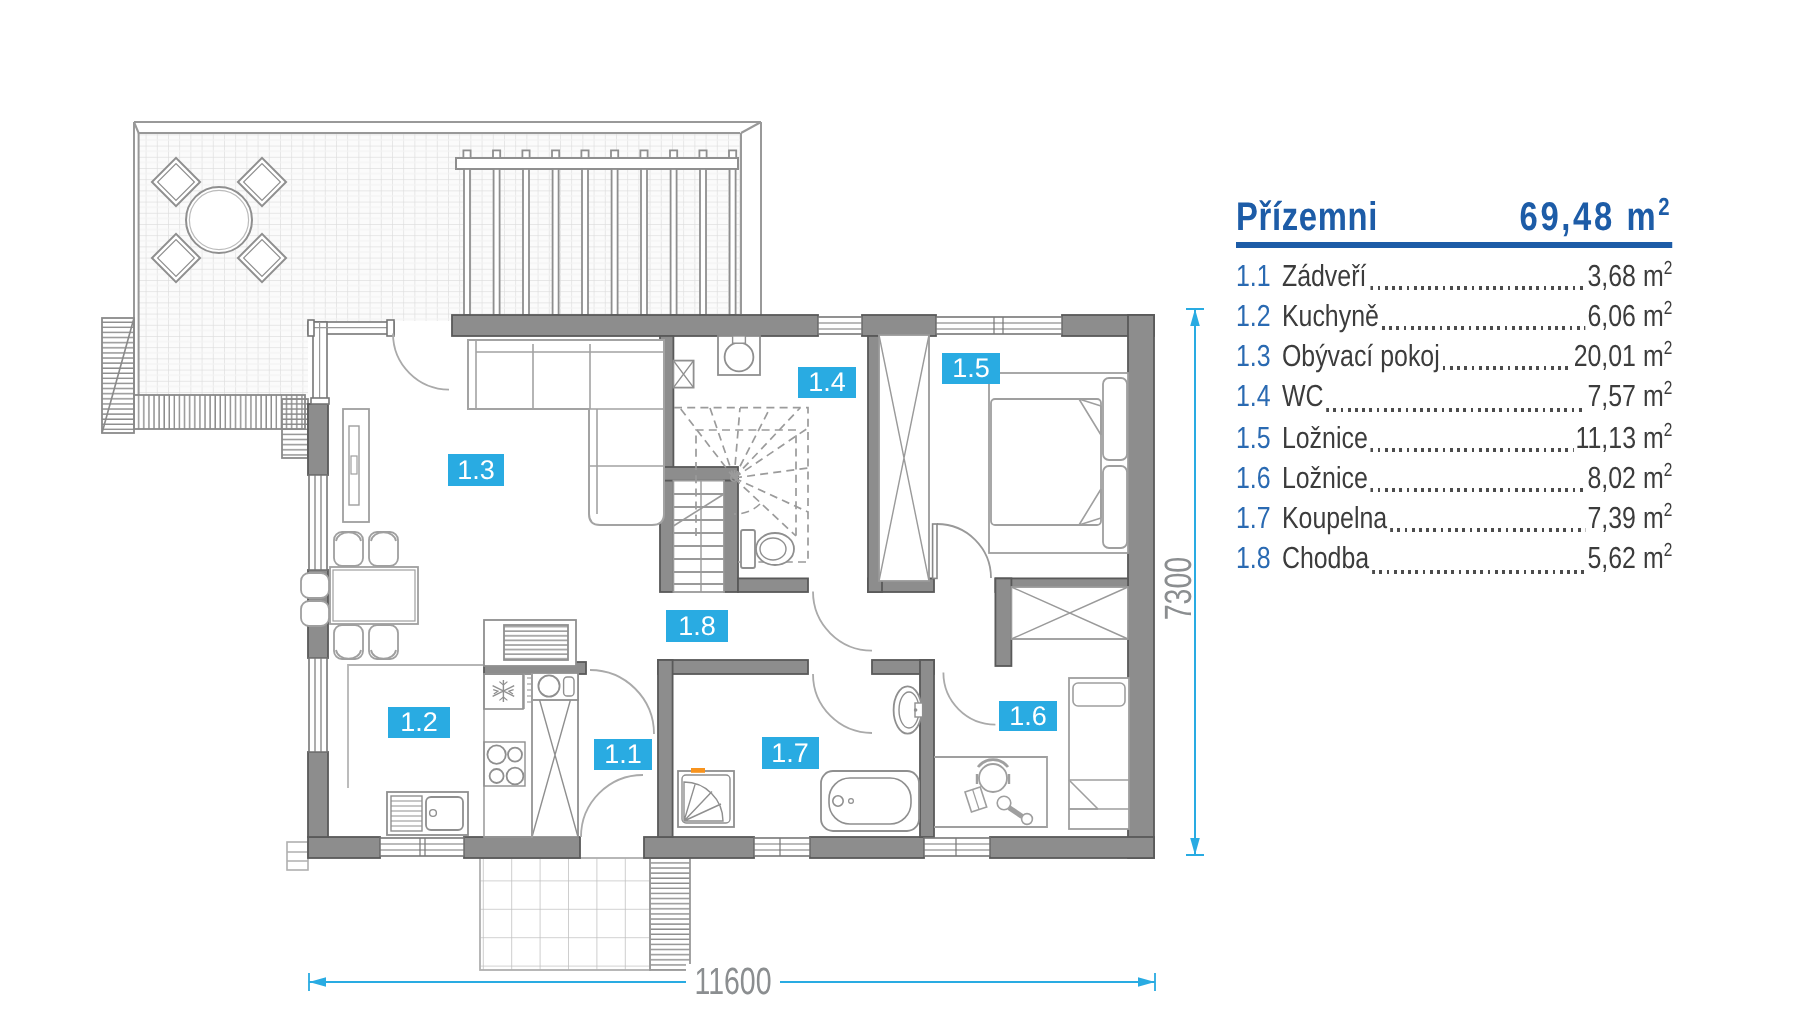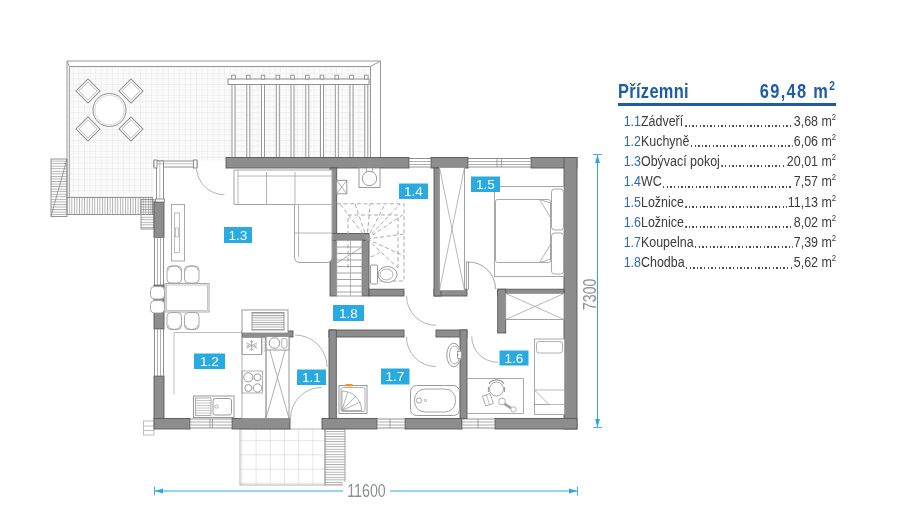--- a/index.html
+++ b/index.html
@@ -1,19 +1,19 @@
 <!DOCTYPE html>
 <html><head>
 <meta charset="utf-8">
 <style>
   html,body{margin:0;padding:0;background:#fff;}
   #page{position:relative;width:900px;height:506px;background:#fff;overflow:hidden;
         font-family:"Liberation Sans", sans-serif;}
   svg{position:absolute;left:0;top:0;}
-  .legend{position:absolute;left:618px;top:78px;width:218px;text-align:right;}
+  .legend{position:absolute;left:618px;top:96px;width:218px;}
   .lgin{transform:scaleX(.82);transform-origin:0 0;width:266px;}
   .ti{display:flex;justify-content:space-between;align-items:baseline;padding-top:3px;
       color:#1d5ca7;font-size:20px;font-weight:bold;letter-spacing:-.3px;line-height:21px;}
   .rule{height:2.6px;background:#1d5ca7;margin-top:1px;}
   .rows{margin-top:6px;}
   .row{display:flex;align-items:baseline;height:20.25px;font-size:15.2px;color:#3c3c3c;}
   .num{color:#2a6ab2;width:28px;flex:none;}
   .ldr{flex:1;height:2px;background-image:repeating-linear-gradient(90deg,#4c4c4c 0 1.7px,transparent 1.7px 4.4px);margin:0 1px 5px 2px;min-width:8px;align-self:flex-end;}
   .val{white-space:nowrap;}
   sup{font-size:62%;line-height:0;}

